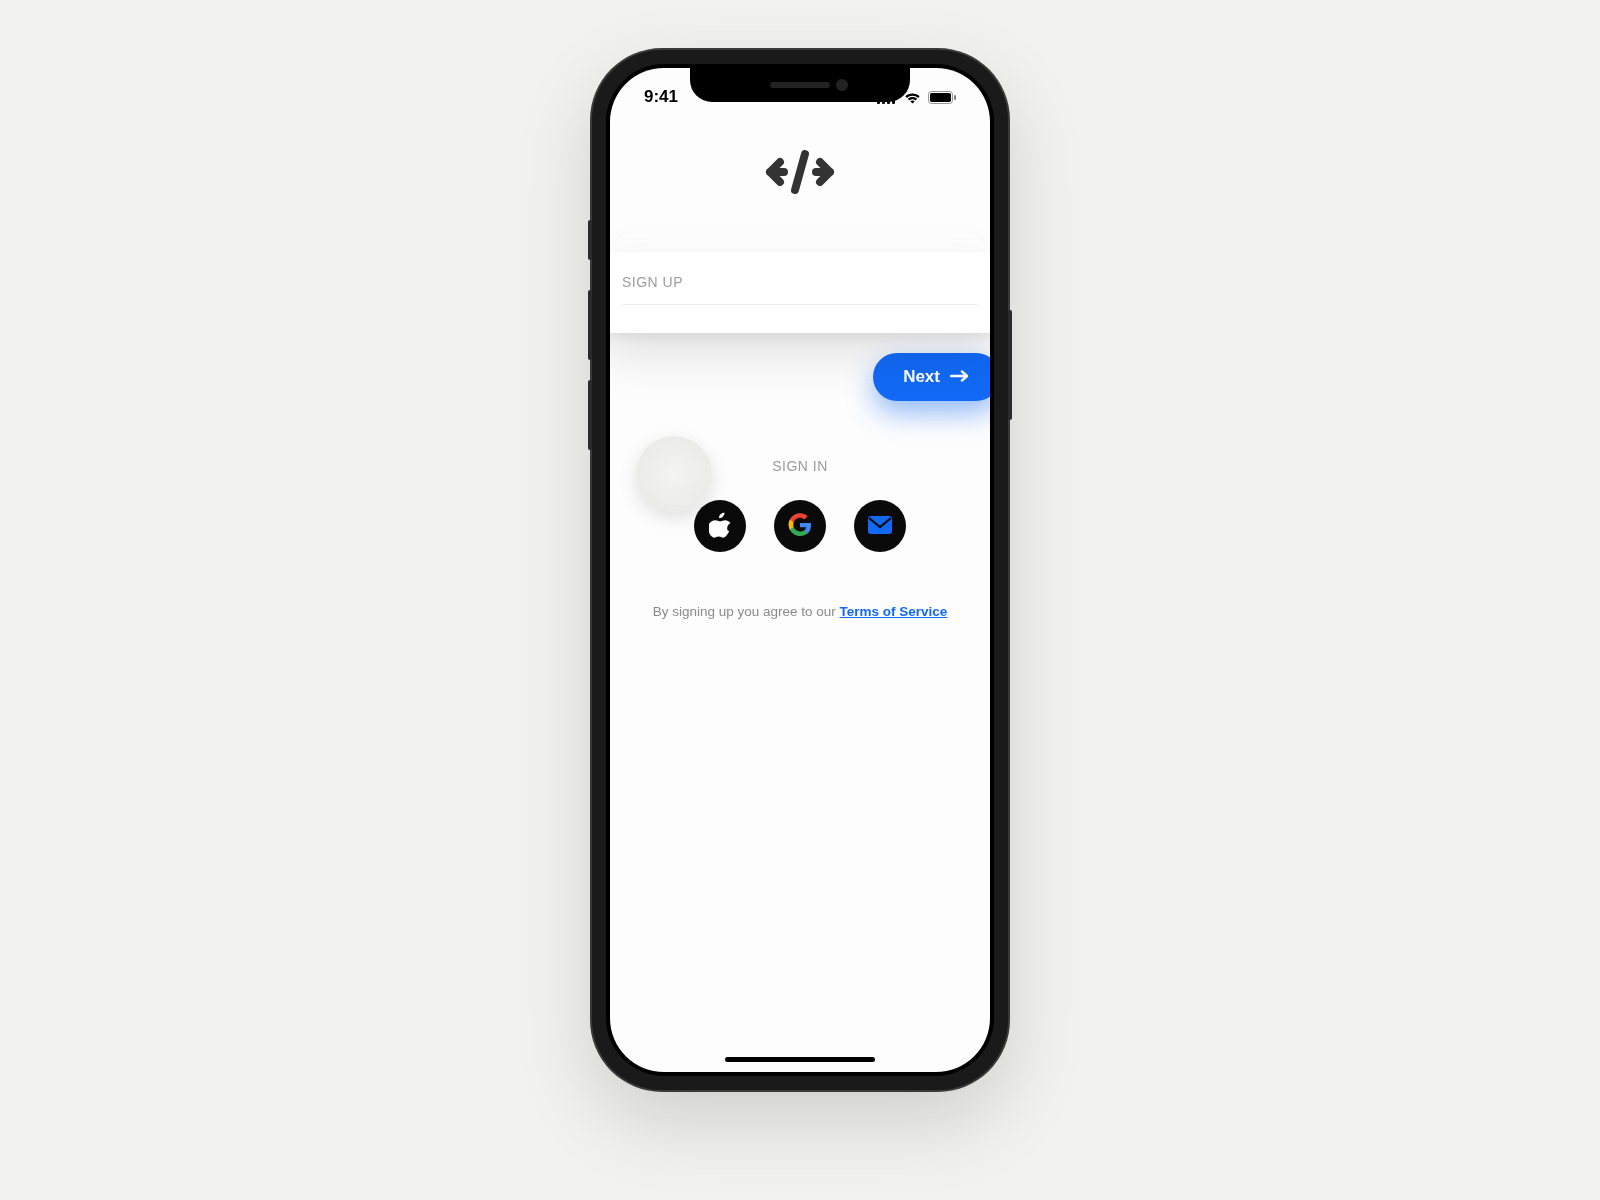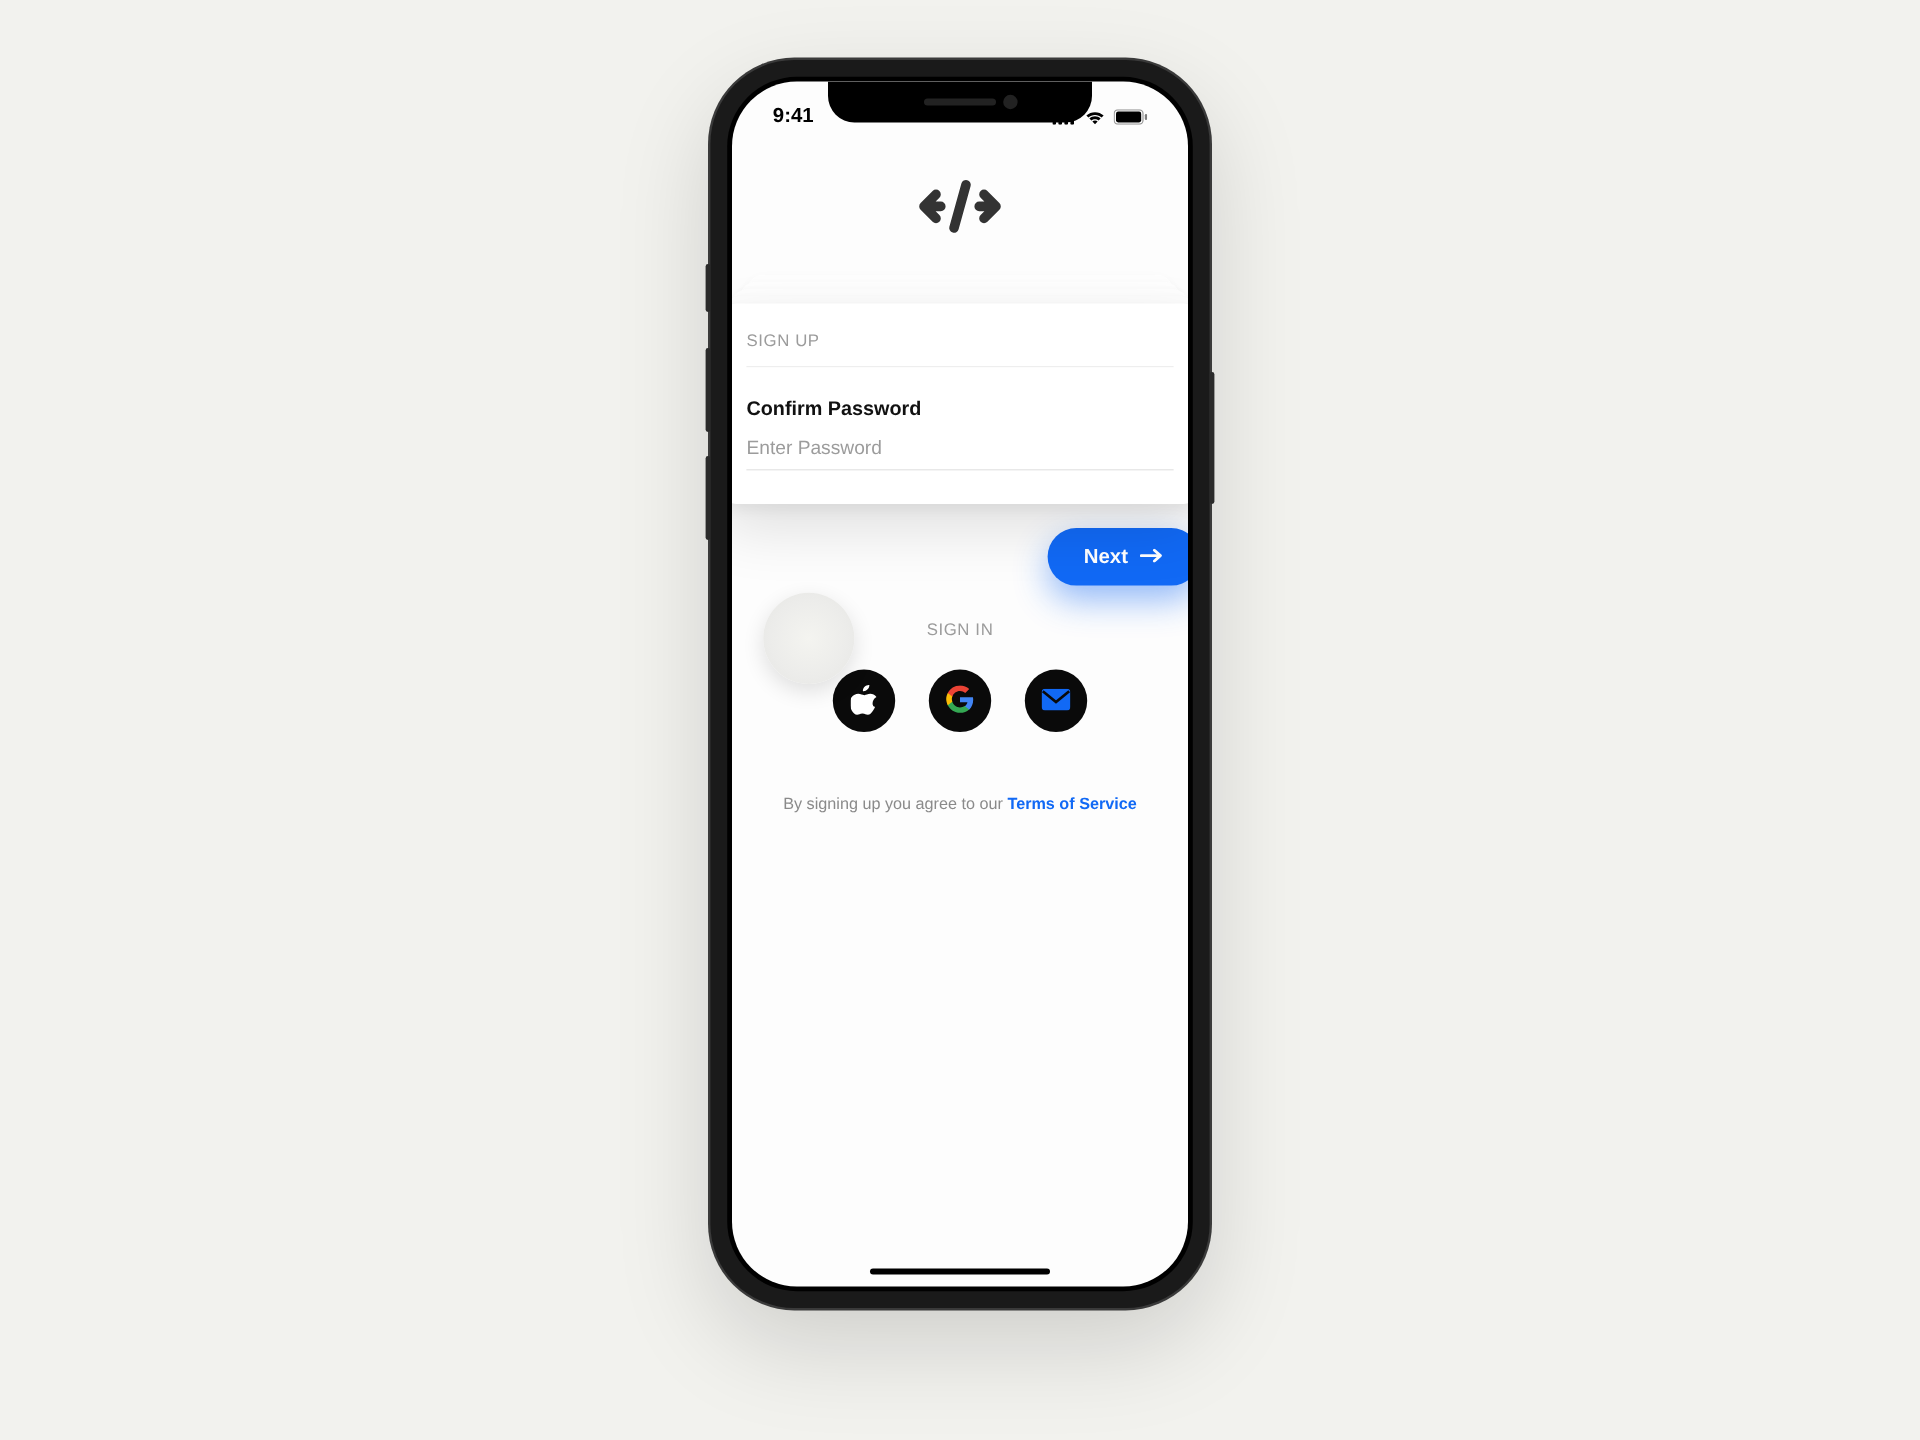--- a/index.html
+++ b/index.html
@@ -175,21 +175,21 @@
     font-weight: 700;
     display:flex;
     align-items:flex-start;
     gap: 10px;
     cursor:pointer;
     box-shadow: 0 12px 28px rgba(17,105,245,0.45);
   }
 
   .signin-area {
     position: relative;
-    margin-top: 28px;
+    margin-top: 57px;
     display:flex;
     flex-direction:column;
     align-items:center;
   }
   .touch-bubble {
     position:absolute;
     left: -58px;
     top: -22px;
     width: 76px; height:76px;
     border-radius:50%;
@@ -219,20 +219,21 @@
 
   .footer {
     margin-top: 52px;
     font-size: 13.5px;
     color: #8a8a8a;
   }
   .footer .tos {
     color: #1169f5;
     font-weight: 700;
     cursor:pointer;
+    text-decoration:underline;
   }
 
   .home-indicator {
     position:absolute;
     bottom: 10px;
     left:50%;
     transform:translateX(-50%);
     width: 150px; height:5px;
     background:#000;
     border-radius:3px;
@@ -294,26 +295,20 @@
         <div class="card-stack">
           <div class="card-back cb1"></div>
           <div class="card-back cb2"></div>
           <div class="card-back cb3"></div>
           <div class="card-back cb4"></div>
           <div class="card">
             <div class="card-title">SIGN UP</div>
 
 
 
-            <div class="field">
-              <div class="field-label">Confirm Password</div>
-              <div class="field-row">
-                <input class="field-input" type="text" placeholder="Enter Password" style="">
-              </div>
-            </div>
           </div>
         </div>
 
         <div class="next-row">
           <button class="next-btn">
             <span>Next</span>
             <span>
               <svg width="20" height="12" viewBox="0 0 20 12">
                   <line x1="1" y1="6" x2="16" y2="6" stroke="#fff" stroke-width="2.4" stroke-linecap="round"></line>
                   <path d="M12 1.5 L17 6 L12 10.5" fill="none" stroke="#fff" stroke-width="2.4" stroke-linecap="round" stroke-linejoin="round"></path>

